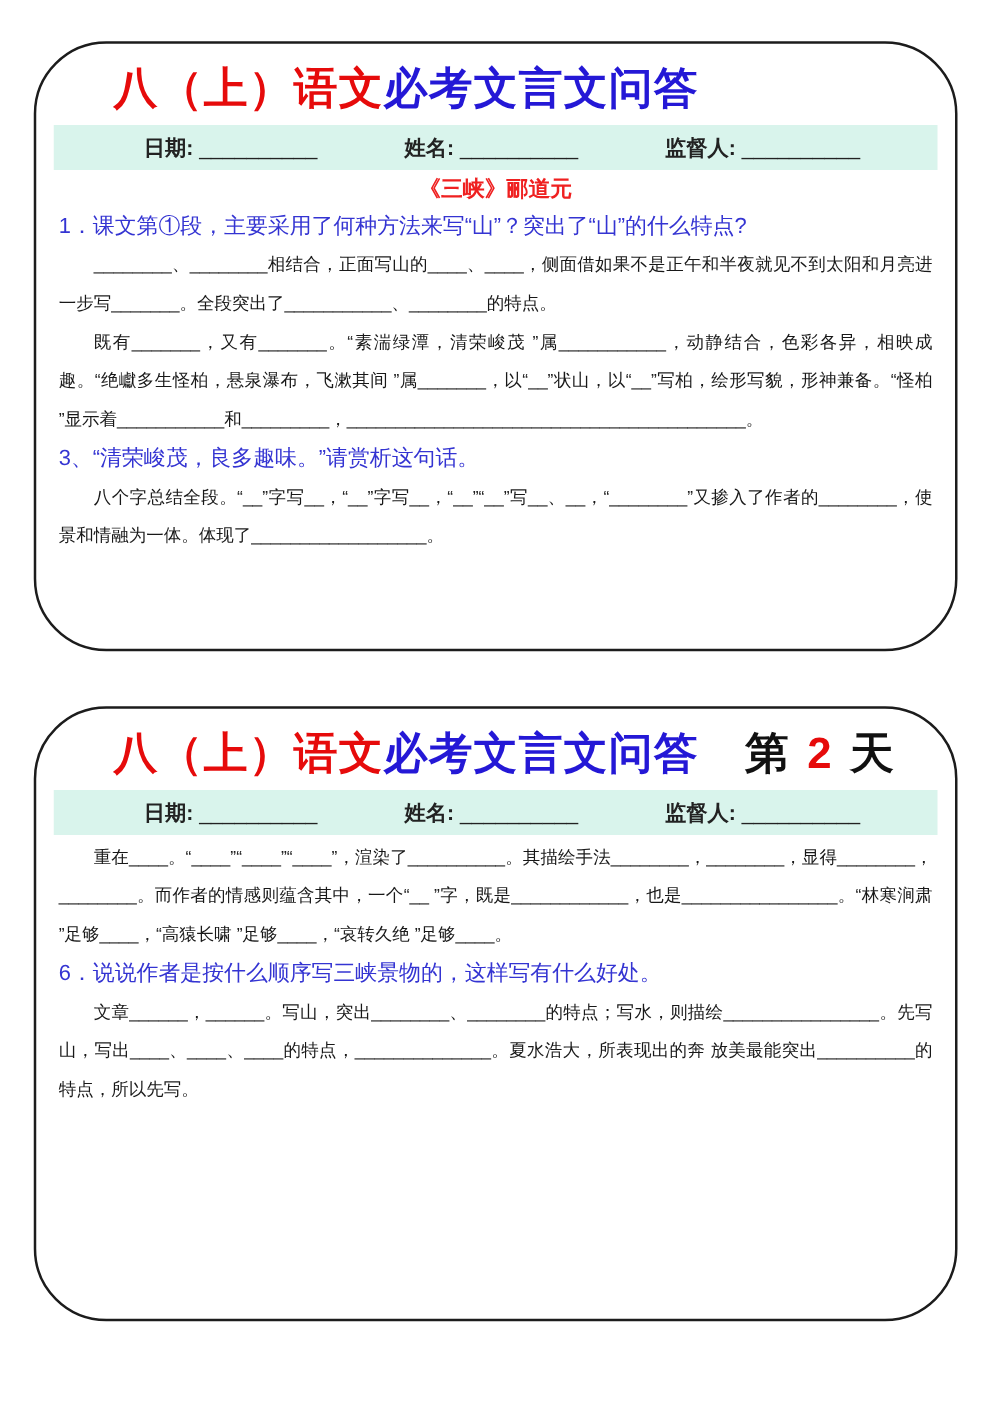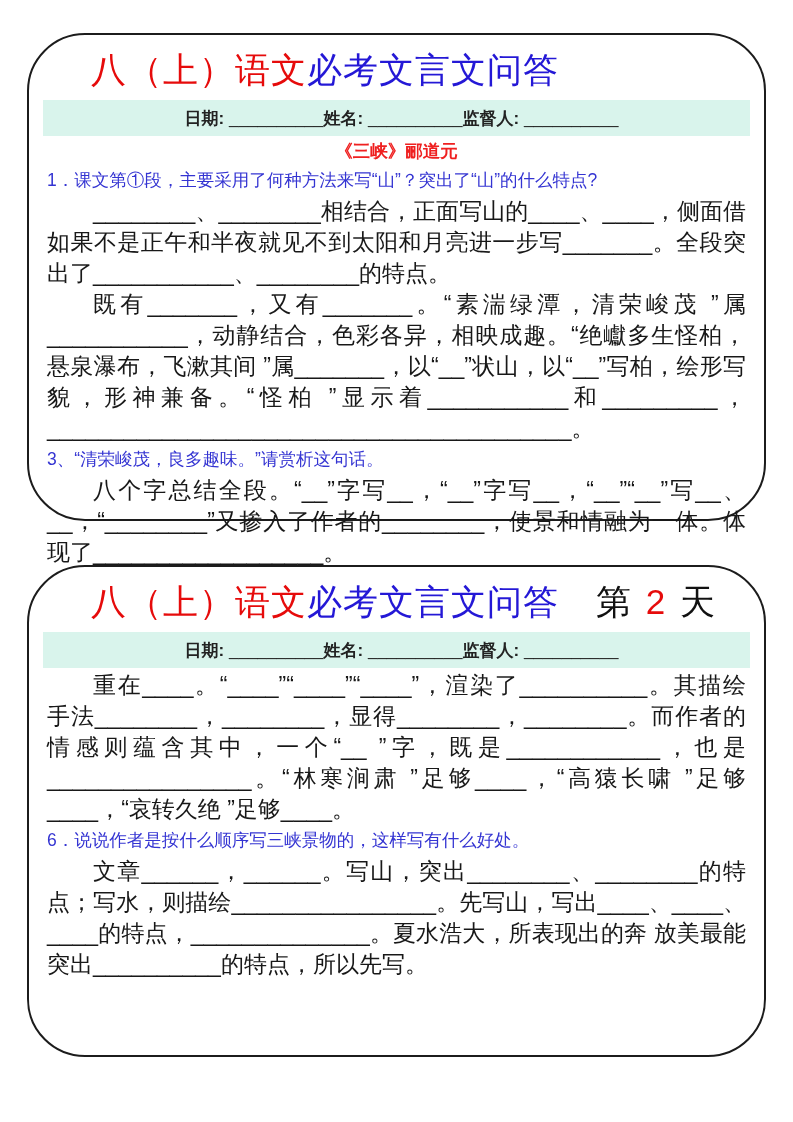--- a/index.html
+++ b/index.html
@@ -21,36 +21,36 @@
     padding: 8px 14px 18px 14px;
   }
   .card-1 { top: 33px;  height: 488px; }
   .card-2 { top: 565px; height: 492px; }
 
   .card-title {
     display: flex;
     align-items: center;
     padding: 4px 34px 4px 48px;
     font-size: 35px;
-    font-weight: normal;
+    font-weight: bold;
     color: #111111;
     letter-spacing: 1px;
     white-space: nowrap;
   }
   .t-red  { color: #e60b0b; }
   .t-blue { color: #2418d6; }
   .t-day  { margin-left: auto; color: #111111; }
   .t-day .t-red { padding: 0 3px; }
 
   .meta-bar {
     background: #d9f4ec;
     height: 36px;
     display: flex;
     align-items: center;
-    justify-content: center;
+    justify-content: space-between;
     padding: 0 62px 0 72px;
     font-size: 17px;
     font-weight: bold;
     color: #222222;
     margin: 2px 0 2px 0;
   }
   .meta-item { white-space: nowrap; }
   .meta-item .blank { font-weight: normal; letter-spacing: 0; }
 
   .subtitle {
@@ -67,21 +67,21 @@
 
   .q {
     color: #3434d2;
     font-weight: normal;
     font-size: 17.5px;
     line-height: 31px;
     text-align: justify;
   }
   .a {
     color: #181818;
-    font-size: 23px;
+    font-size: 14px;
     line-height: 31px;
     text-indent: 2em;
     text-align: justify;
   }
 </style>
 </head>
 <body>
 
 <div class="page">
 

